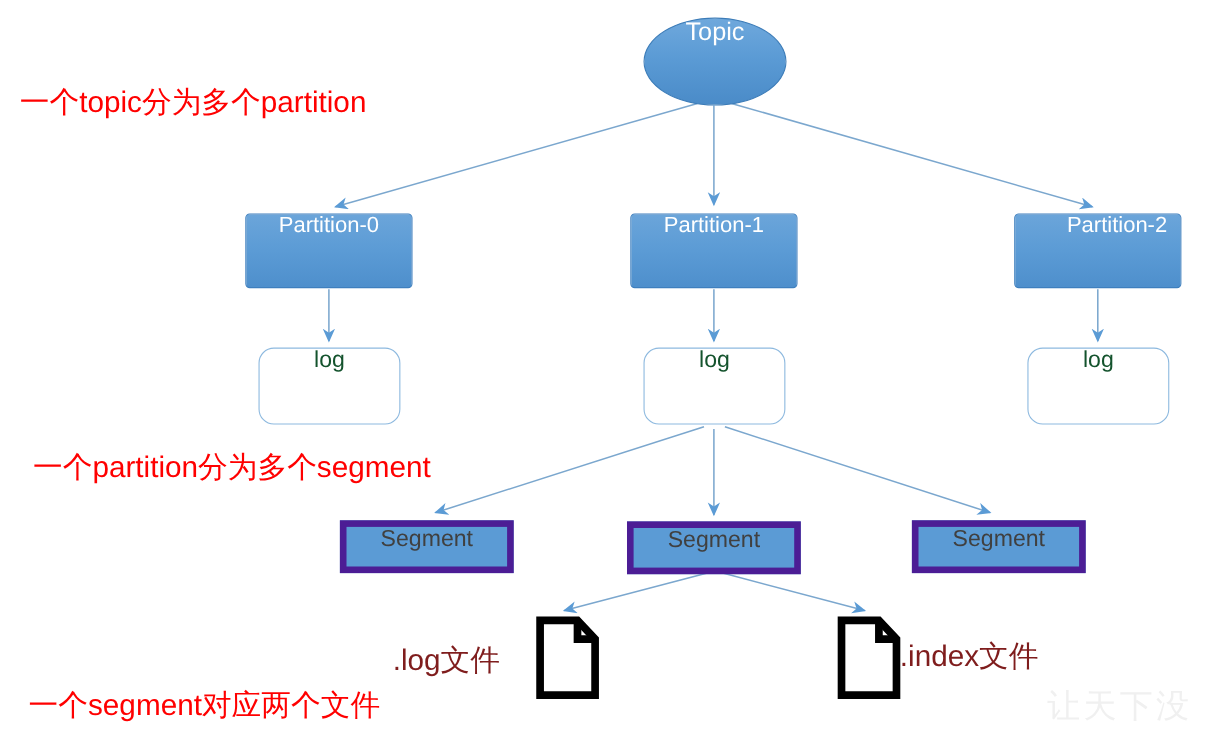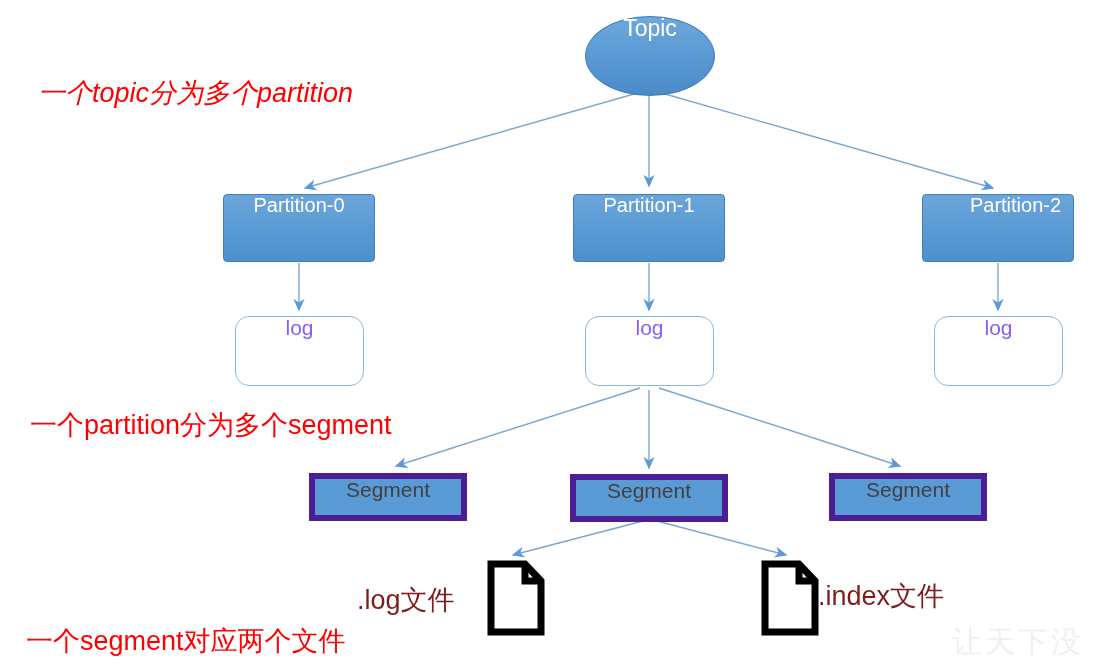--- a/index.html
+++ b/index.html
@@ -49,21 +49,21 @@
     background: linear-gradient(180deg, #6BA5DA 0%, #5B9BD5 50%, #4E8FCC 100%);
     border: 1.5px solid #3E7FBE;
     color: #ffffff;
     font-size: 20px;
   }
 
   .log-box {
     border-radius: 14px;
     background: #ffffff;
     border: 1.5px solid #8DB9DF;
-    color: #8b5cf6;
+    color: #14532d;
     font-size: 21px;
   }
 
   .segment-box {
     border-radius: 0;
     background: #5B9BD5;
     border: 6px solid #4c1d95;
     color: #404040;
     font-size: 21px;
   }
@@ -187,21 +187,21 @@
     <svg width="58" height="76" viewBox="0 0 58 76">
       <path d="M4,4 L38,4 L54,21 L54,72 L4,72 Z" fill="#ffffff" stroke="#000000" stroke-width="7" stroke-linejoin="miter"></path>
       <path d="M38,4 L38,21 L54,21" fill="none" stroke="#000000" stroke-width="7" stroke-linejoin="miter"></path>
     </svg>
   </div>
 
   <div class="file-label" style="left:357px; top:587px;">.log文件</div>
 
   <div class="file-label" style="left:818px; top:583px;">.index文件</div>
 
-  <div class="annotation" style="left:38px; top:80px;font-style:italic;">一个topic分为多个partition</div>
+  <div class="annotation" style="left:18px; top:80px;">一个topic分为多个partition</div>
 
   <div class="annotation" style="left:30px; top:412px;">一个partition分为多个segment</div>
 
   <div class="annotation" style="left:26px; top:628px;">一个segment对应两个文件</div>
 
   <div class="watermark" style="left:952px; top:622px;">让天下没</div>
 
 </div>
 
 </body></html>

